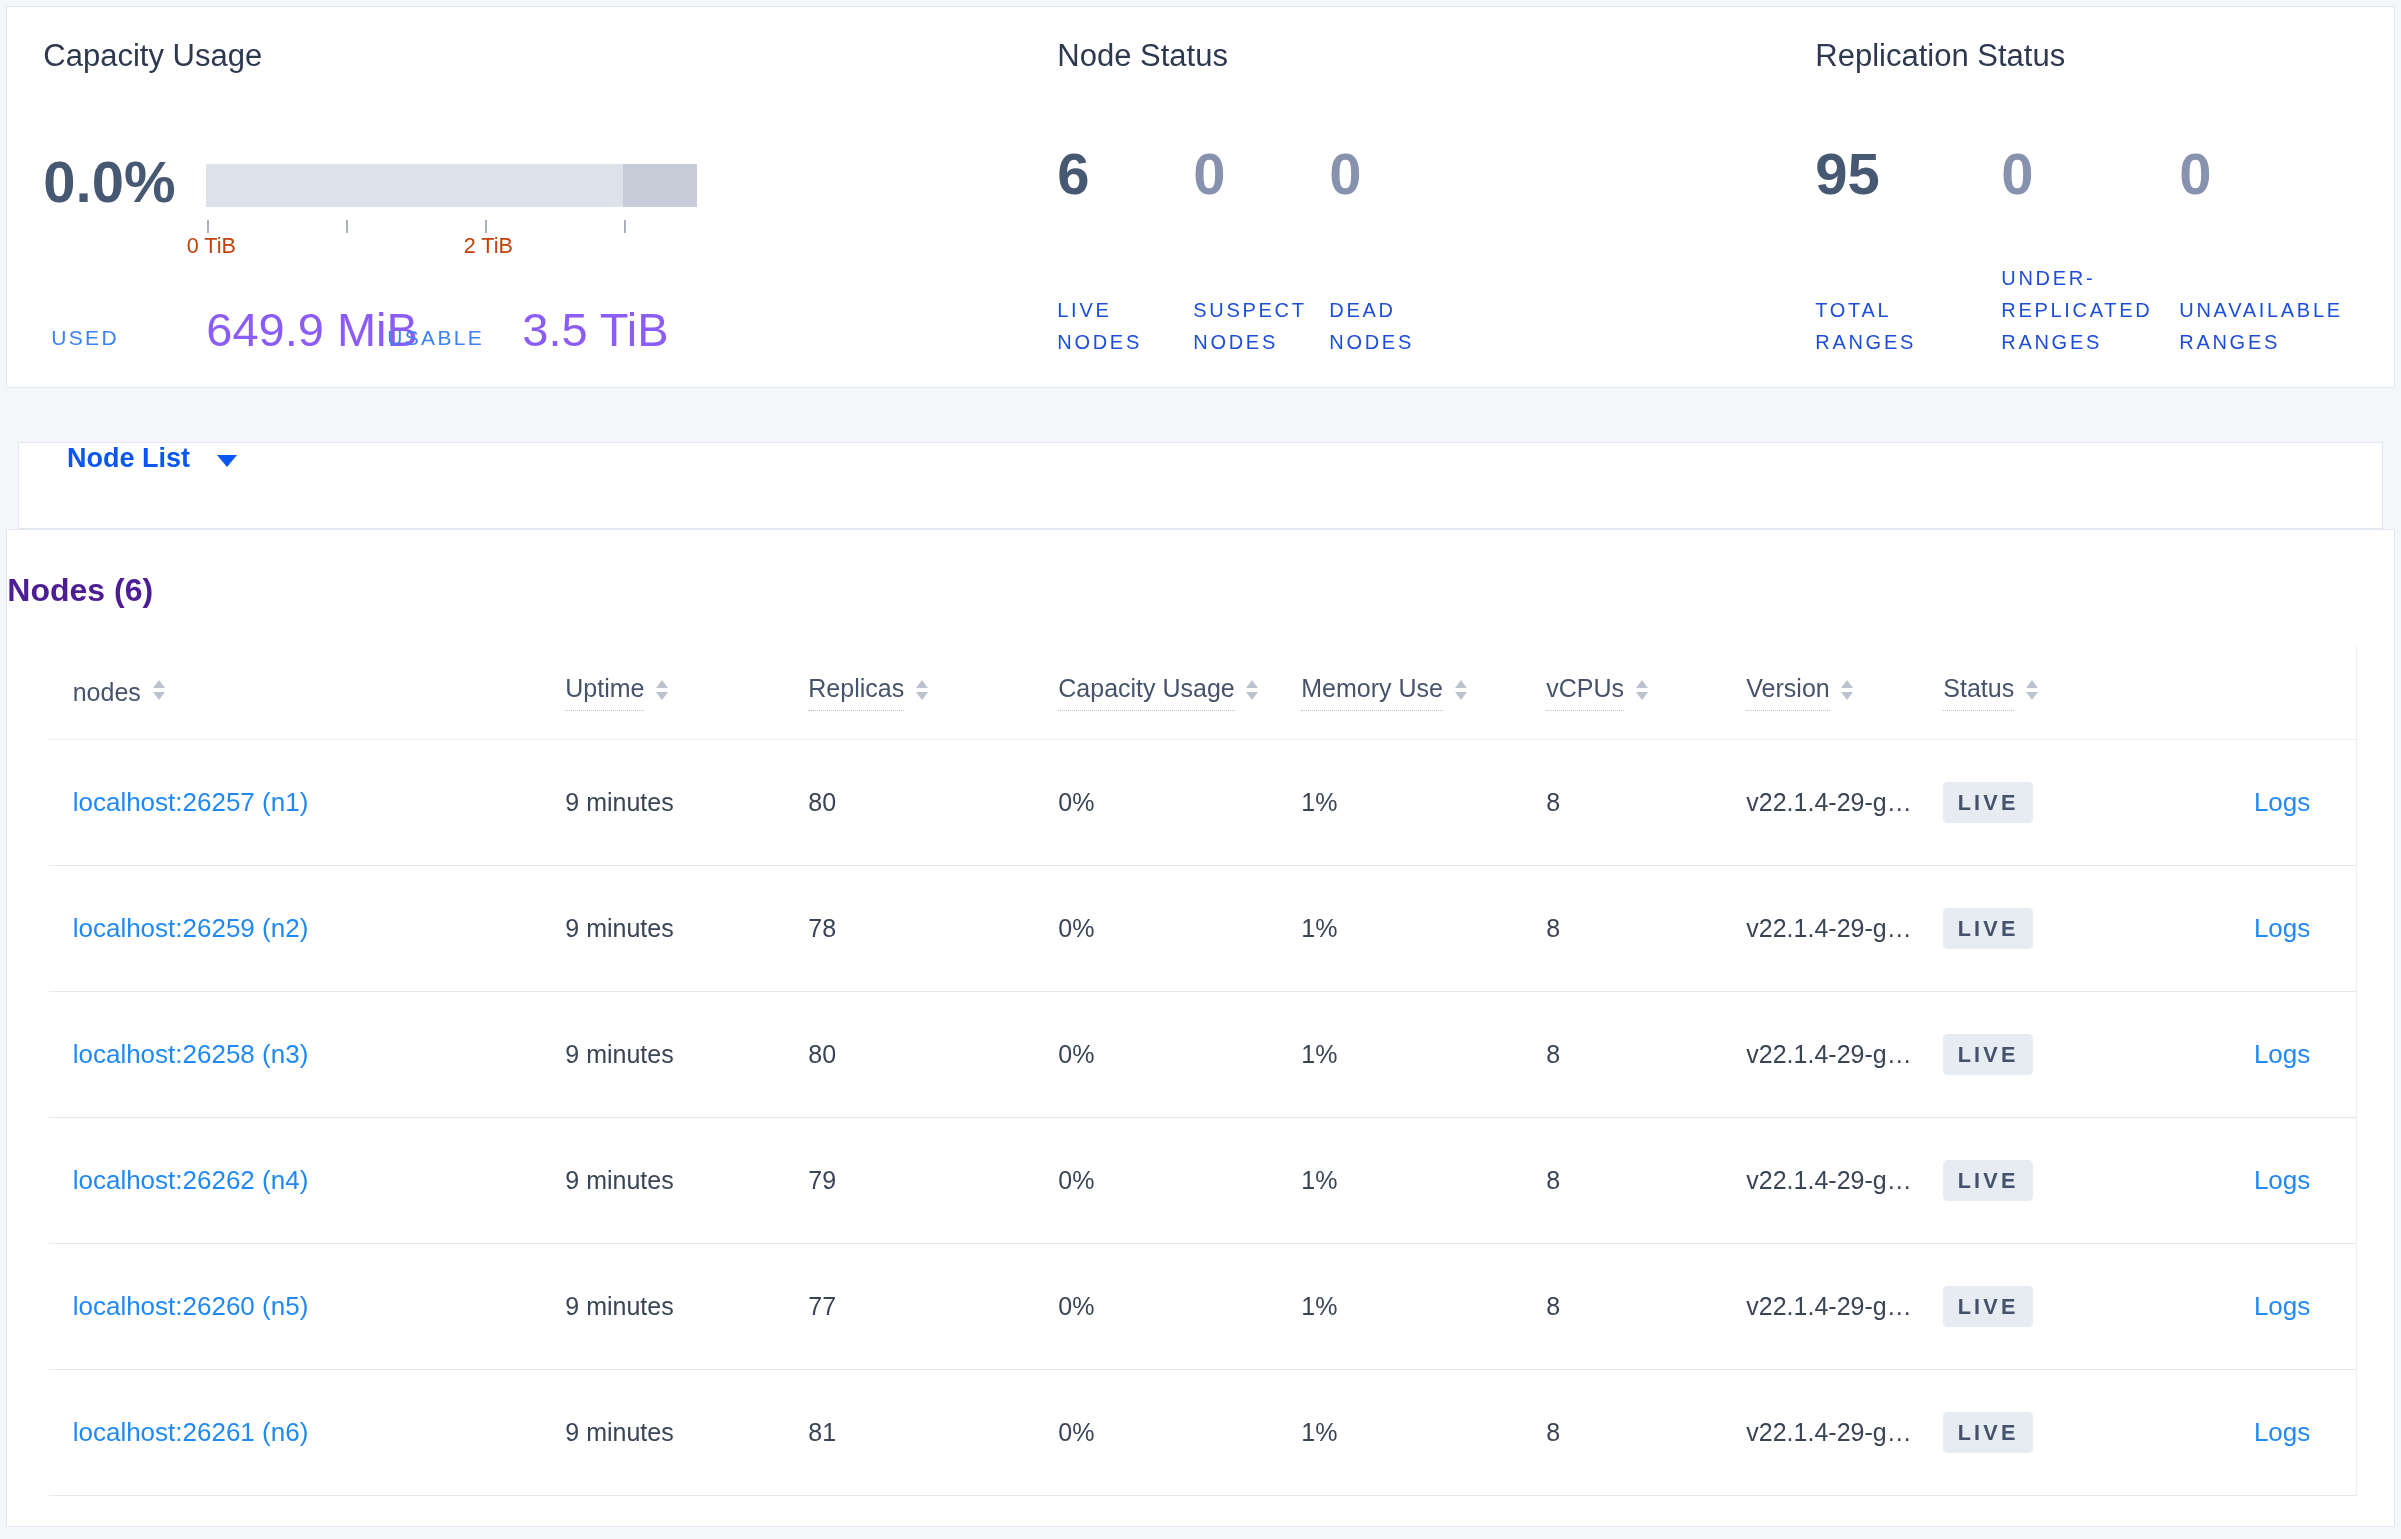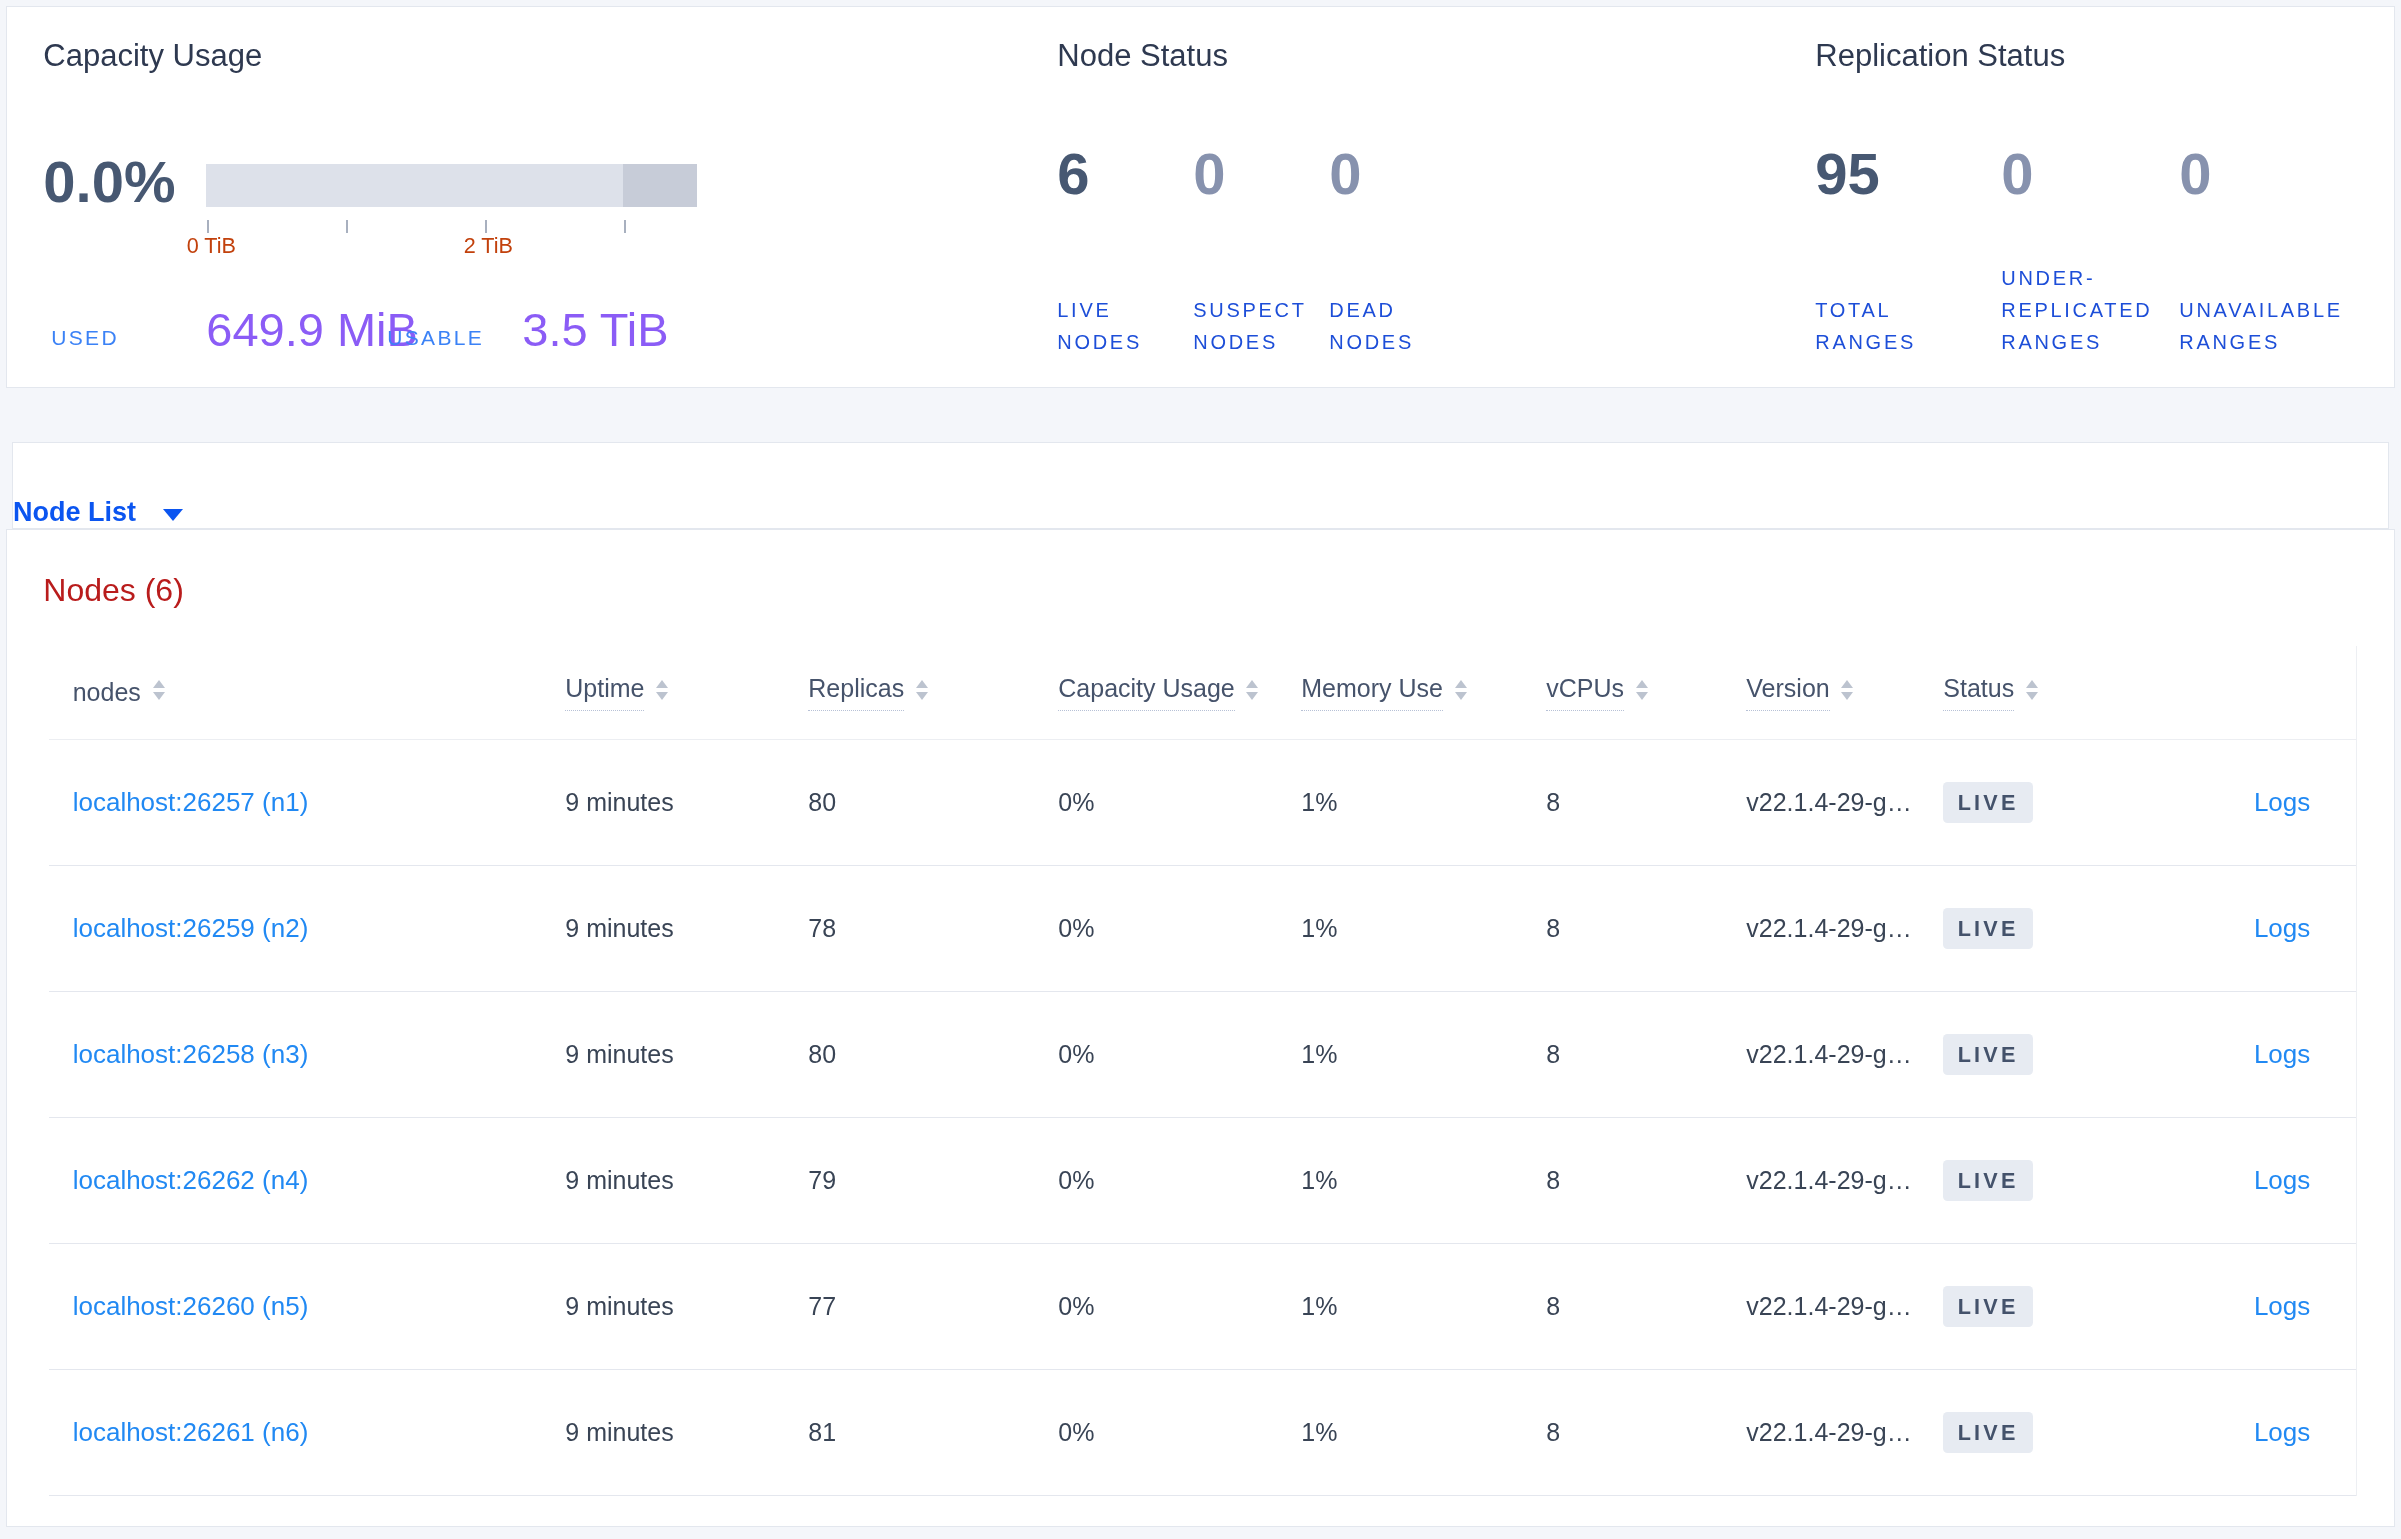--- a/index.html
+++ b/index.html
@@ -49,28 +49,28 @@
   .metric.em .metric-num{color:var(--em-num)}
   .metric-label{position:absolute;bottom:0;font-size:20px;line-height:32px;letter-spacing:2.7px;color:#1d4ed8;white-space:pre-line}
   #ns-metrics .metric:nth-child(1){left:1050px;width:136px}
   #ns-metrics .metric:nth-child(2){left:1186px;width:136px}
   #ns-metrics .metric:nth-child(3){left:1322px;width:153px}
   #rs-metrics .metric:nth-child(1){left:1808px;width:186px}
   #rs-metrics .metric:nth-child(2){left:1994px;width:178px}
   #rs-metrics .metric:nth-child(3){left:2172px;width:198px}
 
   
-  #selector{height:87px;margin:54px 12px 0;display:flex;align-items:flex-end;}
+  #selector{height:87px;margin:54px 18px 0;display:flex;align-items:flex-start;padding-left:48px}
   .selector-btn{display:flex;align-items:center;cursor:pointer}
   .selector-label{color:var(--accent);font-size:27px;font-weight:700}
   .caret{width:0;height:0;border-left:10px solid transparent;border-right:10px solid transparent;border-top:12.6px solid var(--accent);margin-left:27px;margin-top:3.6px}
 
   
   #nodes-panel{height:998px;margin:0 6.3px;padding-top:40px}
-  #nodes-heading{margin-left:36px;font-size:32px;line-height:40px;font-weight:400;color:#b91c1c}
+  #nodes-heading{font-size:32px;line-height:40px;font-weight:700;color:#4c1d95}
   .table{margin-left:42px;width:2308px;border-right:0.9px solid #edeff3}
   .thead{display:flex;align-items:center;height:94px;margin-top:36px;border-bottom:1.8px solid #eceef2}
   .tr{display:flex;align-items:center;height:126px;border-bottom:0.9px solid #e4e7ee}
   .th,.td{flex-shrink:0}
   .c1{flex-basis:516px;padding-left:23.4px}
   .c2{flex-basis:243px}
   .c3{flex-basis:250px}
   .c4{flex-basis:243px}
   .c5{flex-basis:245px}
   .c6{flex-basis:200px}

